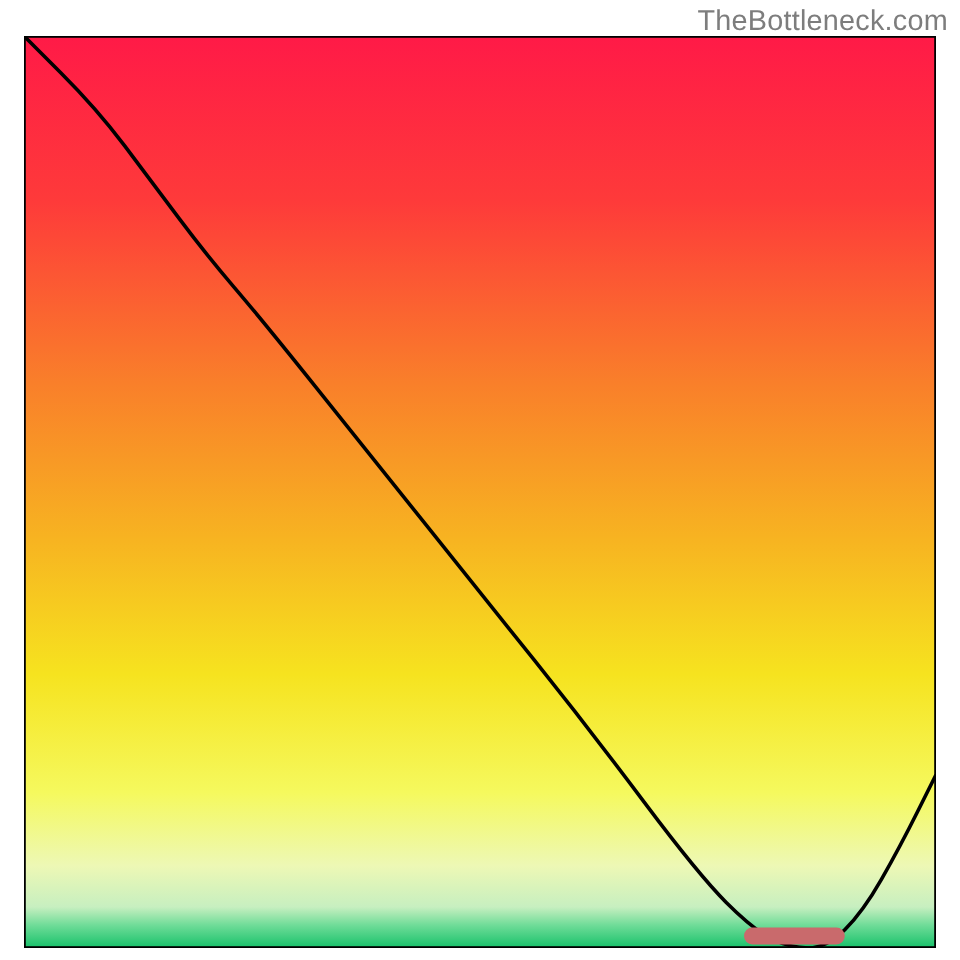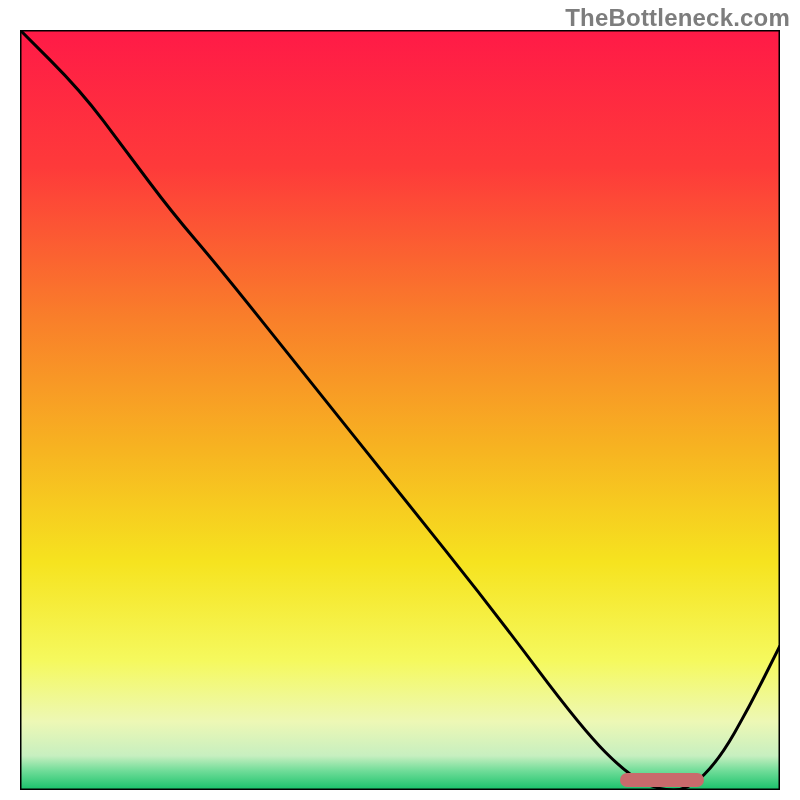--- a/index.html
+++ b/index.html
@@ -15,21 +15,21 @@
     position: relative;
     width: 800px;
     height: 800px;
   }
   .watermark {
     position: absolute;
     top: 4px;
     right: 10px;
     color: #7d7d7d;
     font-size: 24px;
-    font-weight: 700;
+    font-weight: 400;
     letter-spacing: 0.2px;
     user-select: none;
   }
   .plot {
     position: absolute;
     left: 20px;
     top: 30px;
     width: 760px;
     height: 760px;
   }

